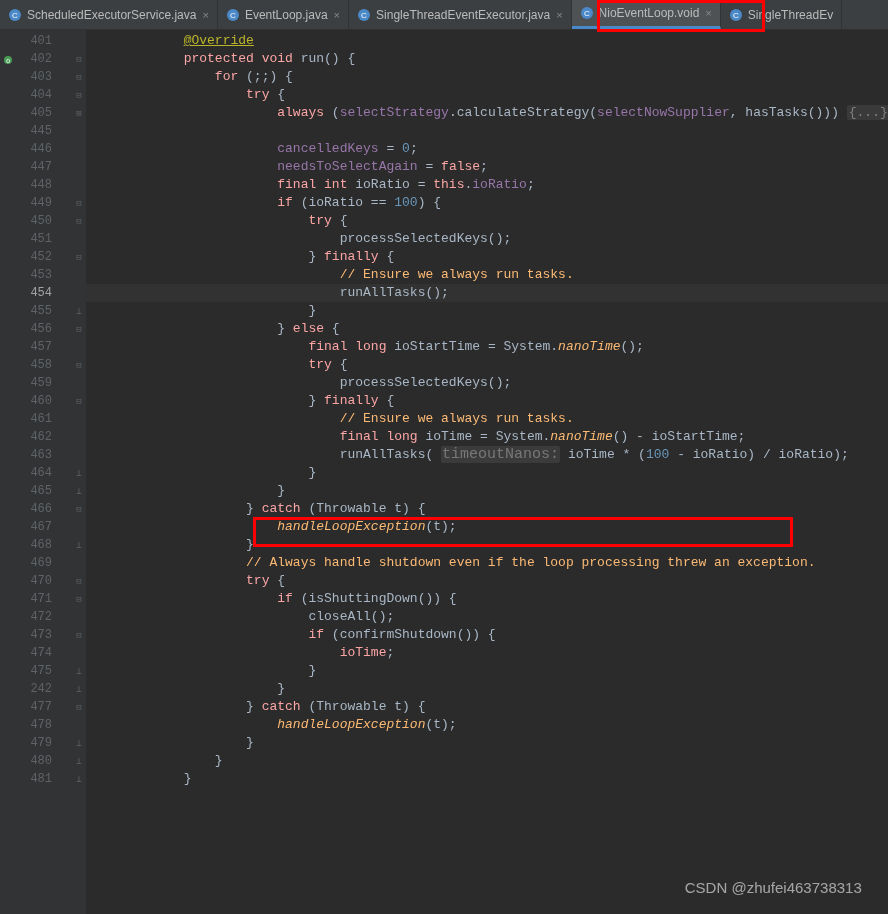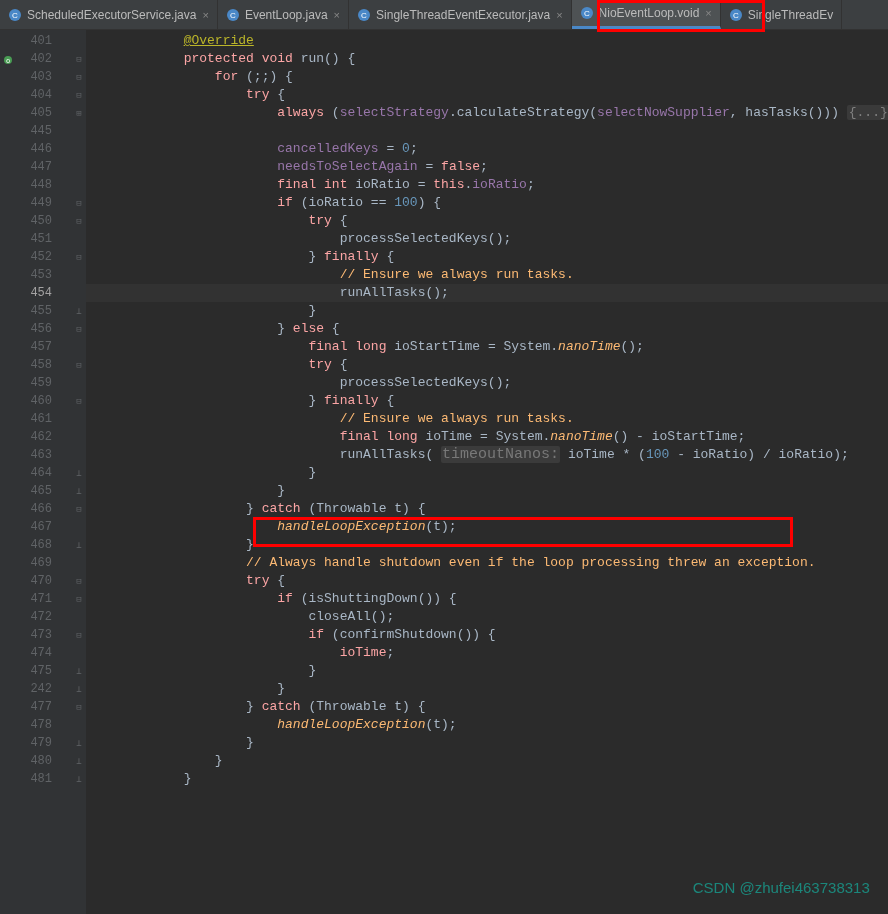--- a/index.html
+++ b/index.html
@@ -115,22 +115,22 @@
 .param-hint { color: #787878; background: #3b3b3b; padding: 0 1px; border-radius: 2px; font-size: 15px; }
 .folded { background: #3a3a3a; color: #808080; padding: 0 2px; border-radius: 2px; }
 .highlight-box {
   position: absolute;
   border: 3px solid #ff0000;
   pointer-events: none;
 }
 .watermark {
   position: absolute;
   bottom: 18px;
-  right: 20px;
-  color: #14b8a6;
+  right: 28px;
+  color: #e5e5e5;
   font-family: sans-serif;
   font-size: 15px;
   opacity: 0.65;
 }
 </style>
 </head>
 <body>
 
 <div class="tabs">
   <div class="tab">

